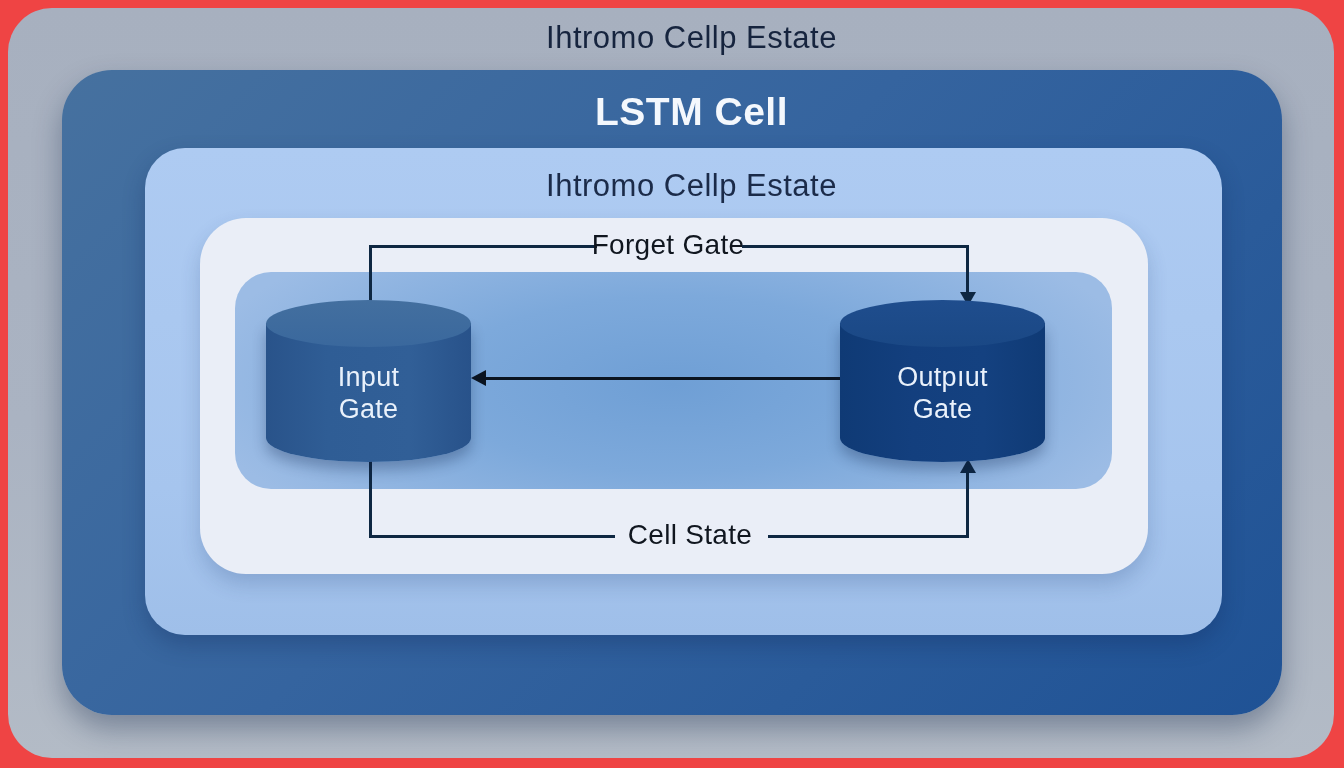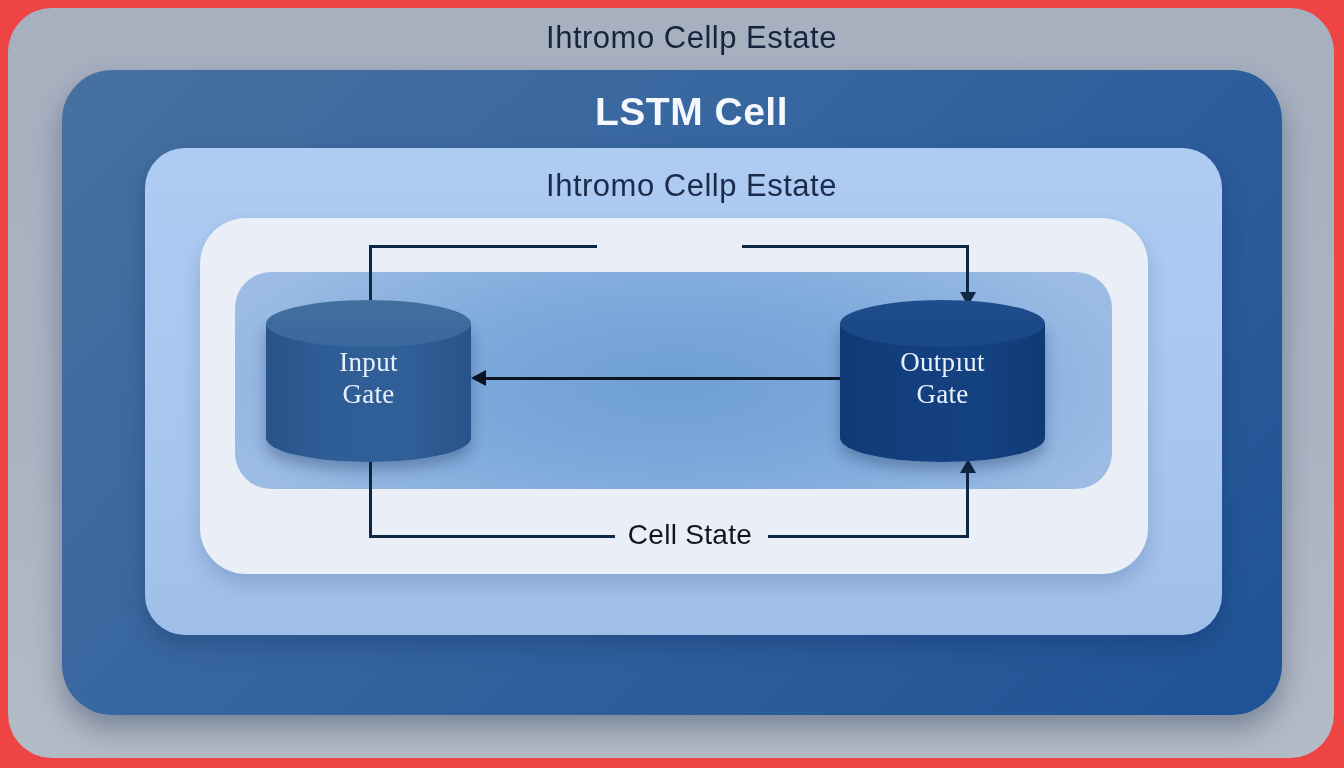--- a/index.html
+++ b/index.html
@@ -83,22 +83,22 @@
     background:linear-gradient(180deg,#436f9f 0%,#3a689d 100%);
   }
   .cyl-output .cyl-body{
     background:linear-gradient(90deg,#0f3a75 0%,#133f7e 35%,#144180 70%,#0f3a75 100%);
   }
   .cyl-output .cyl-top{
     background:linear-gradient(180deg,#1f4d8d 0%,#1a4885 100%);
   }
   .cyl-label{
     position:absolute;left:0;top:46px;width:100%;height:94px;
-    display:flex;flex-direction:column;align-items:center;
-    font-size:27px;line-height:1.2;color:#e9f1fb;letter-spacing:0.3px;text-align:center;font-family:Liberation Serif, serif;
+    display:flex;flex-direction:column;align-items:center;justify-content:center;
+    font-size:27px;line-height:1.2;color:#e9f1fb;letter-spacing:0.3px;text-align:center;
   }
 </style>
 </head>
 <body>
 
 <div id="canvas">
 
   <div class="outer-frame"></div>
 
   <div class="top-title">Ihtromo Cellp Estate</div>
@@ -107,20 +107,21 @@
   <div class="lstm-title">LSTM Cell</div>
 
   <div class="hidden-box"></div>
   <div class="inner-title">Ihtromo Cellp Estate</div>
 
   <div class="white-panel"></div>
   <div class="inner-panel"></div>
 
   <div class="vline" style="left:369px;top:245px;height:62px;"></div>
   <div class="hline" style="left:369px;top:245px;width:228px;"></div>
+  <div class="conn-label" style="left:668px;top:229px;">Forget Gate</div>
   <div class="hline" style="left:742px;top:245px;width:227px;"></div>
   <div class="vline" style="left:966px;top:245px;height:49px;"></div>
   <div class="arrow arrow-down" style="left:960px;top:292px;"></div>
 
   <div class="hline" style="left:484px;top:377px;width:384px;background:#0b1420;"></div>
   <div class="arrow arrow-left" style="left:471px;top:370px;"></div>
 
   <div class="vline" style="left:369px;top:458px;height:80px;"></div>
   <div class="hline" style="left:369px;top:535px;width:246px;"></div>
   <div class="conn-label" style="left:679px;top:519px;margin-left:11px;">Cell State</div>

